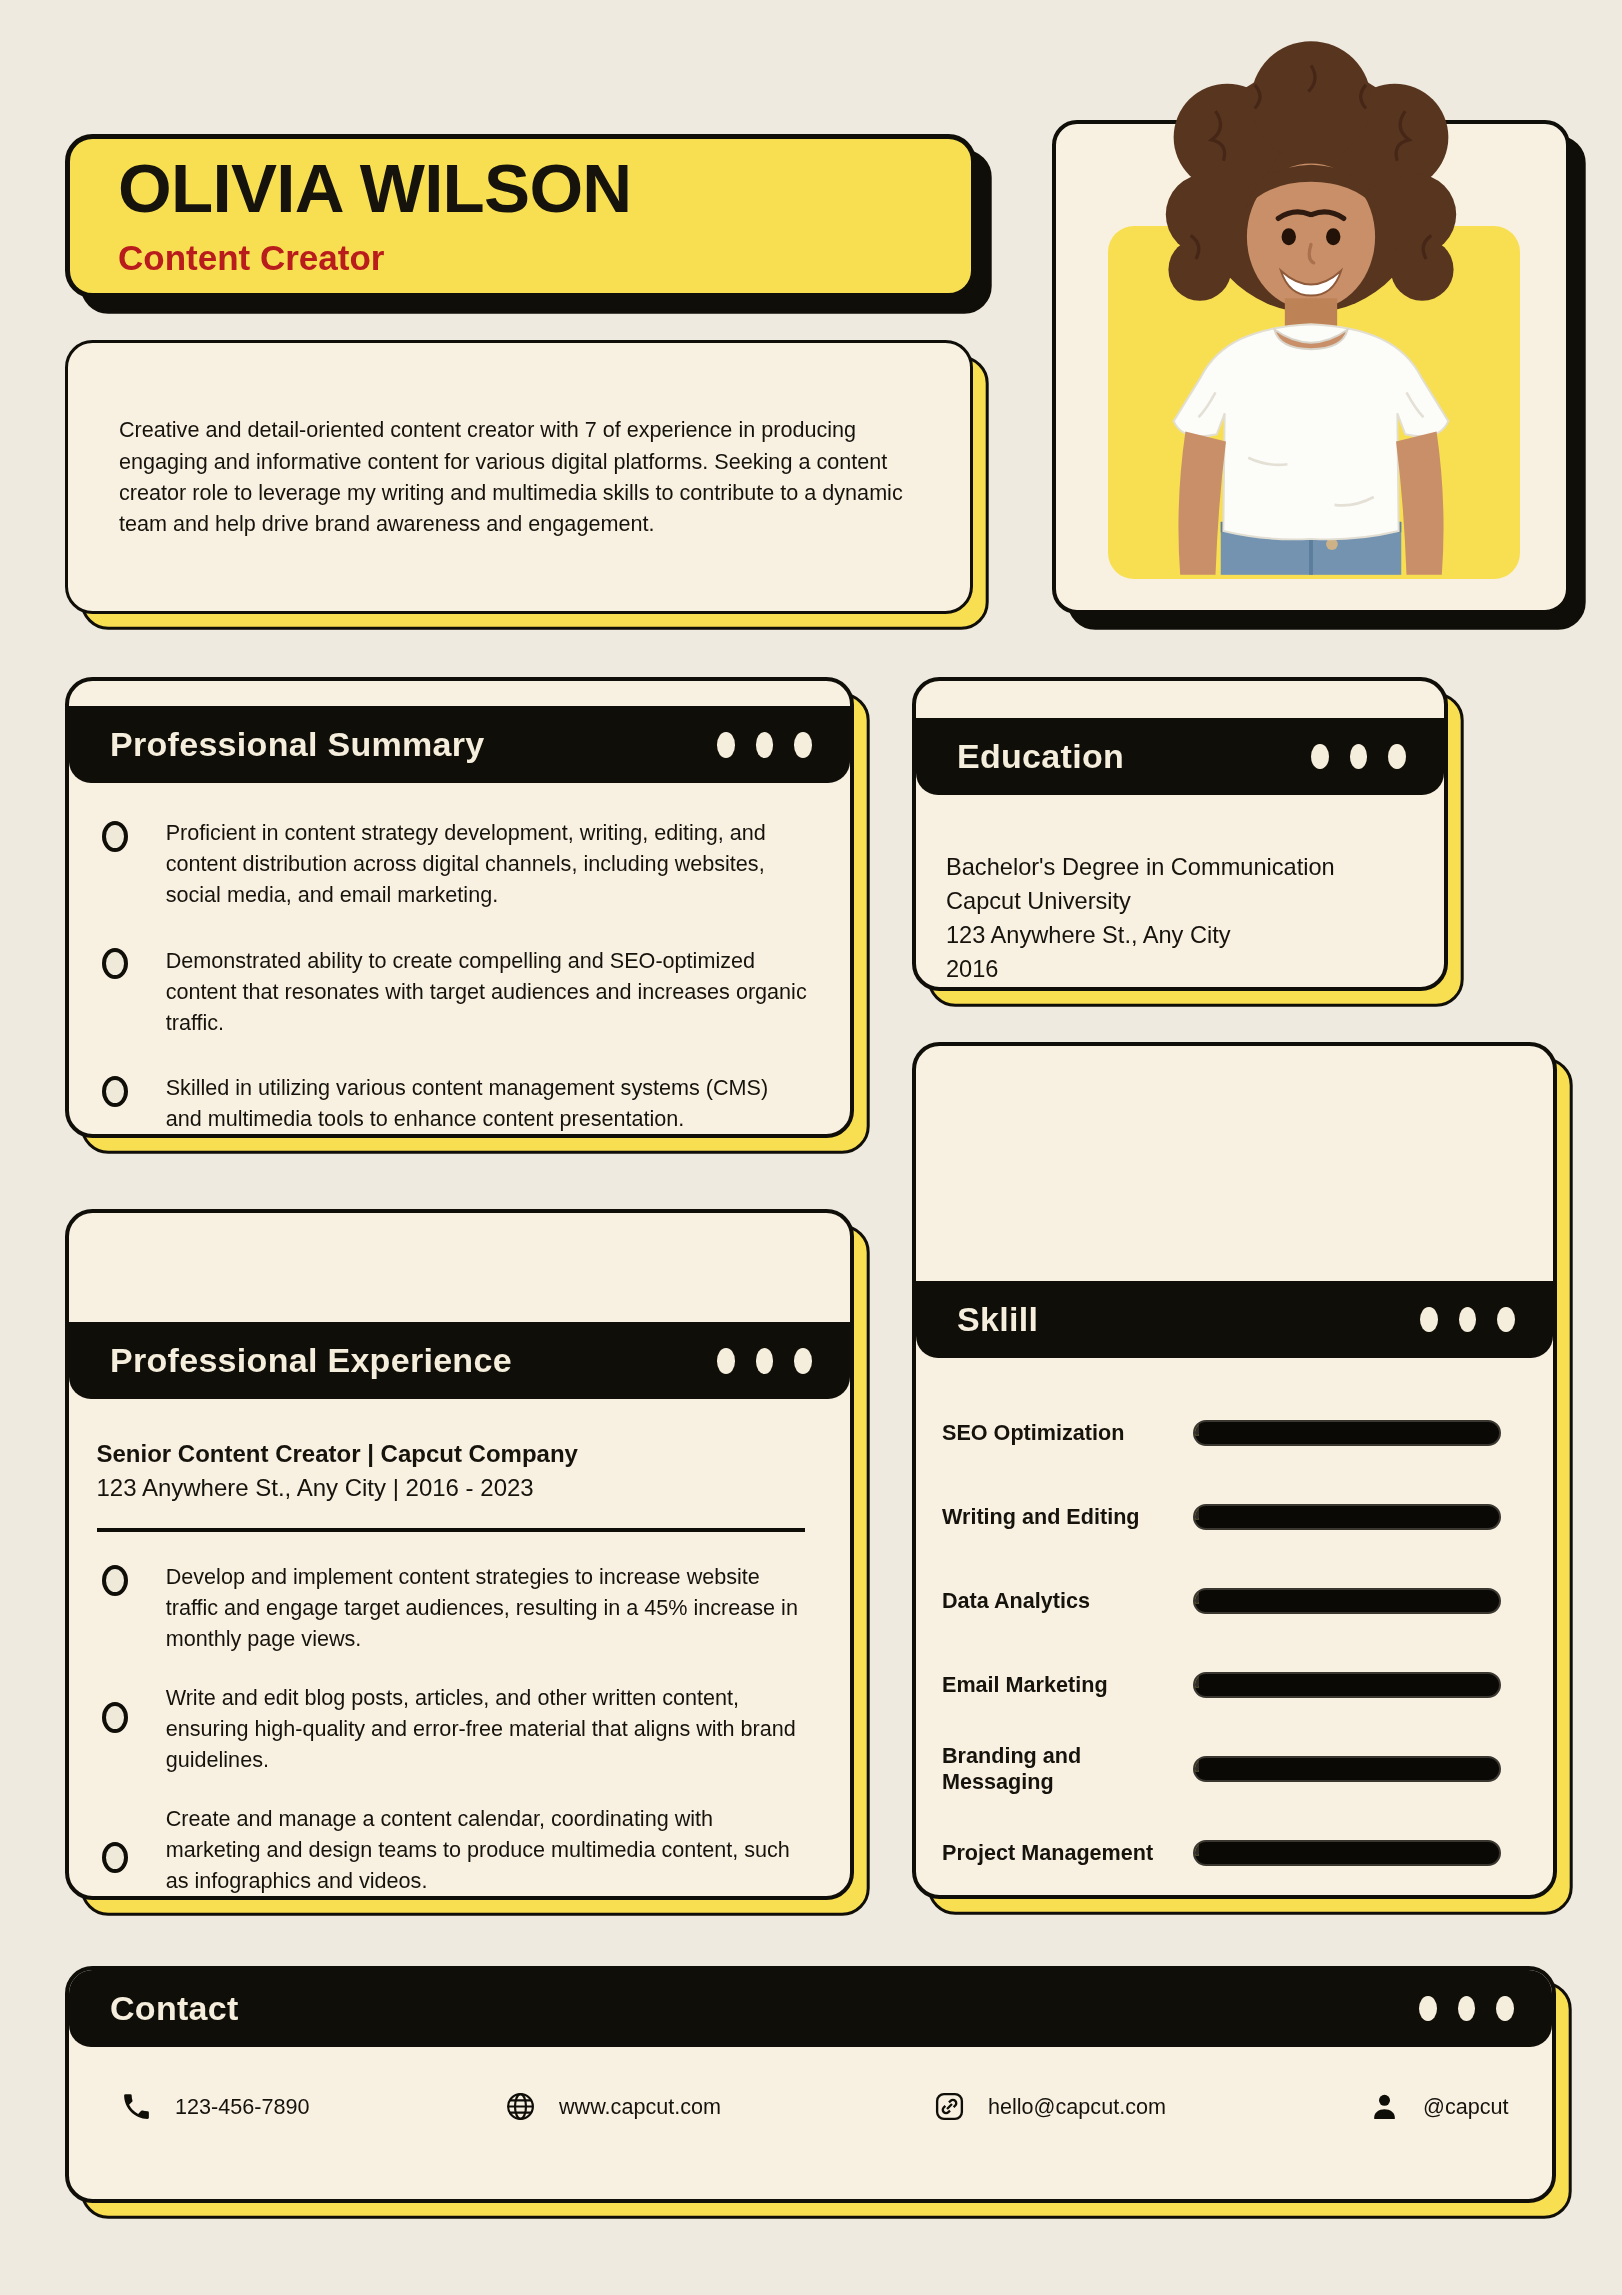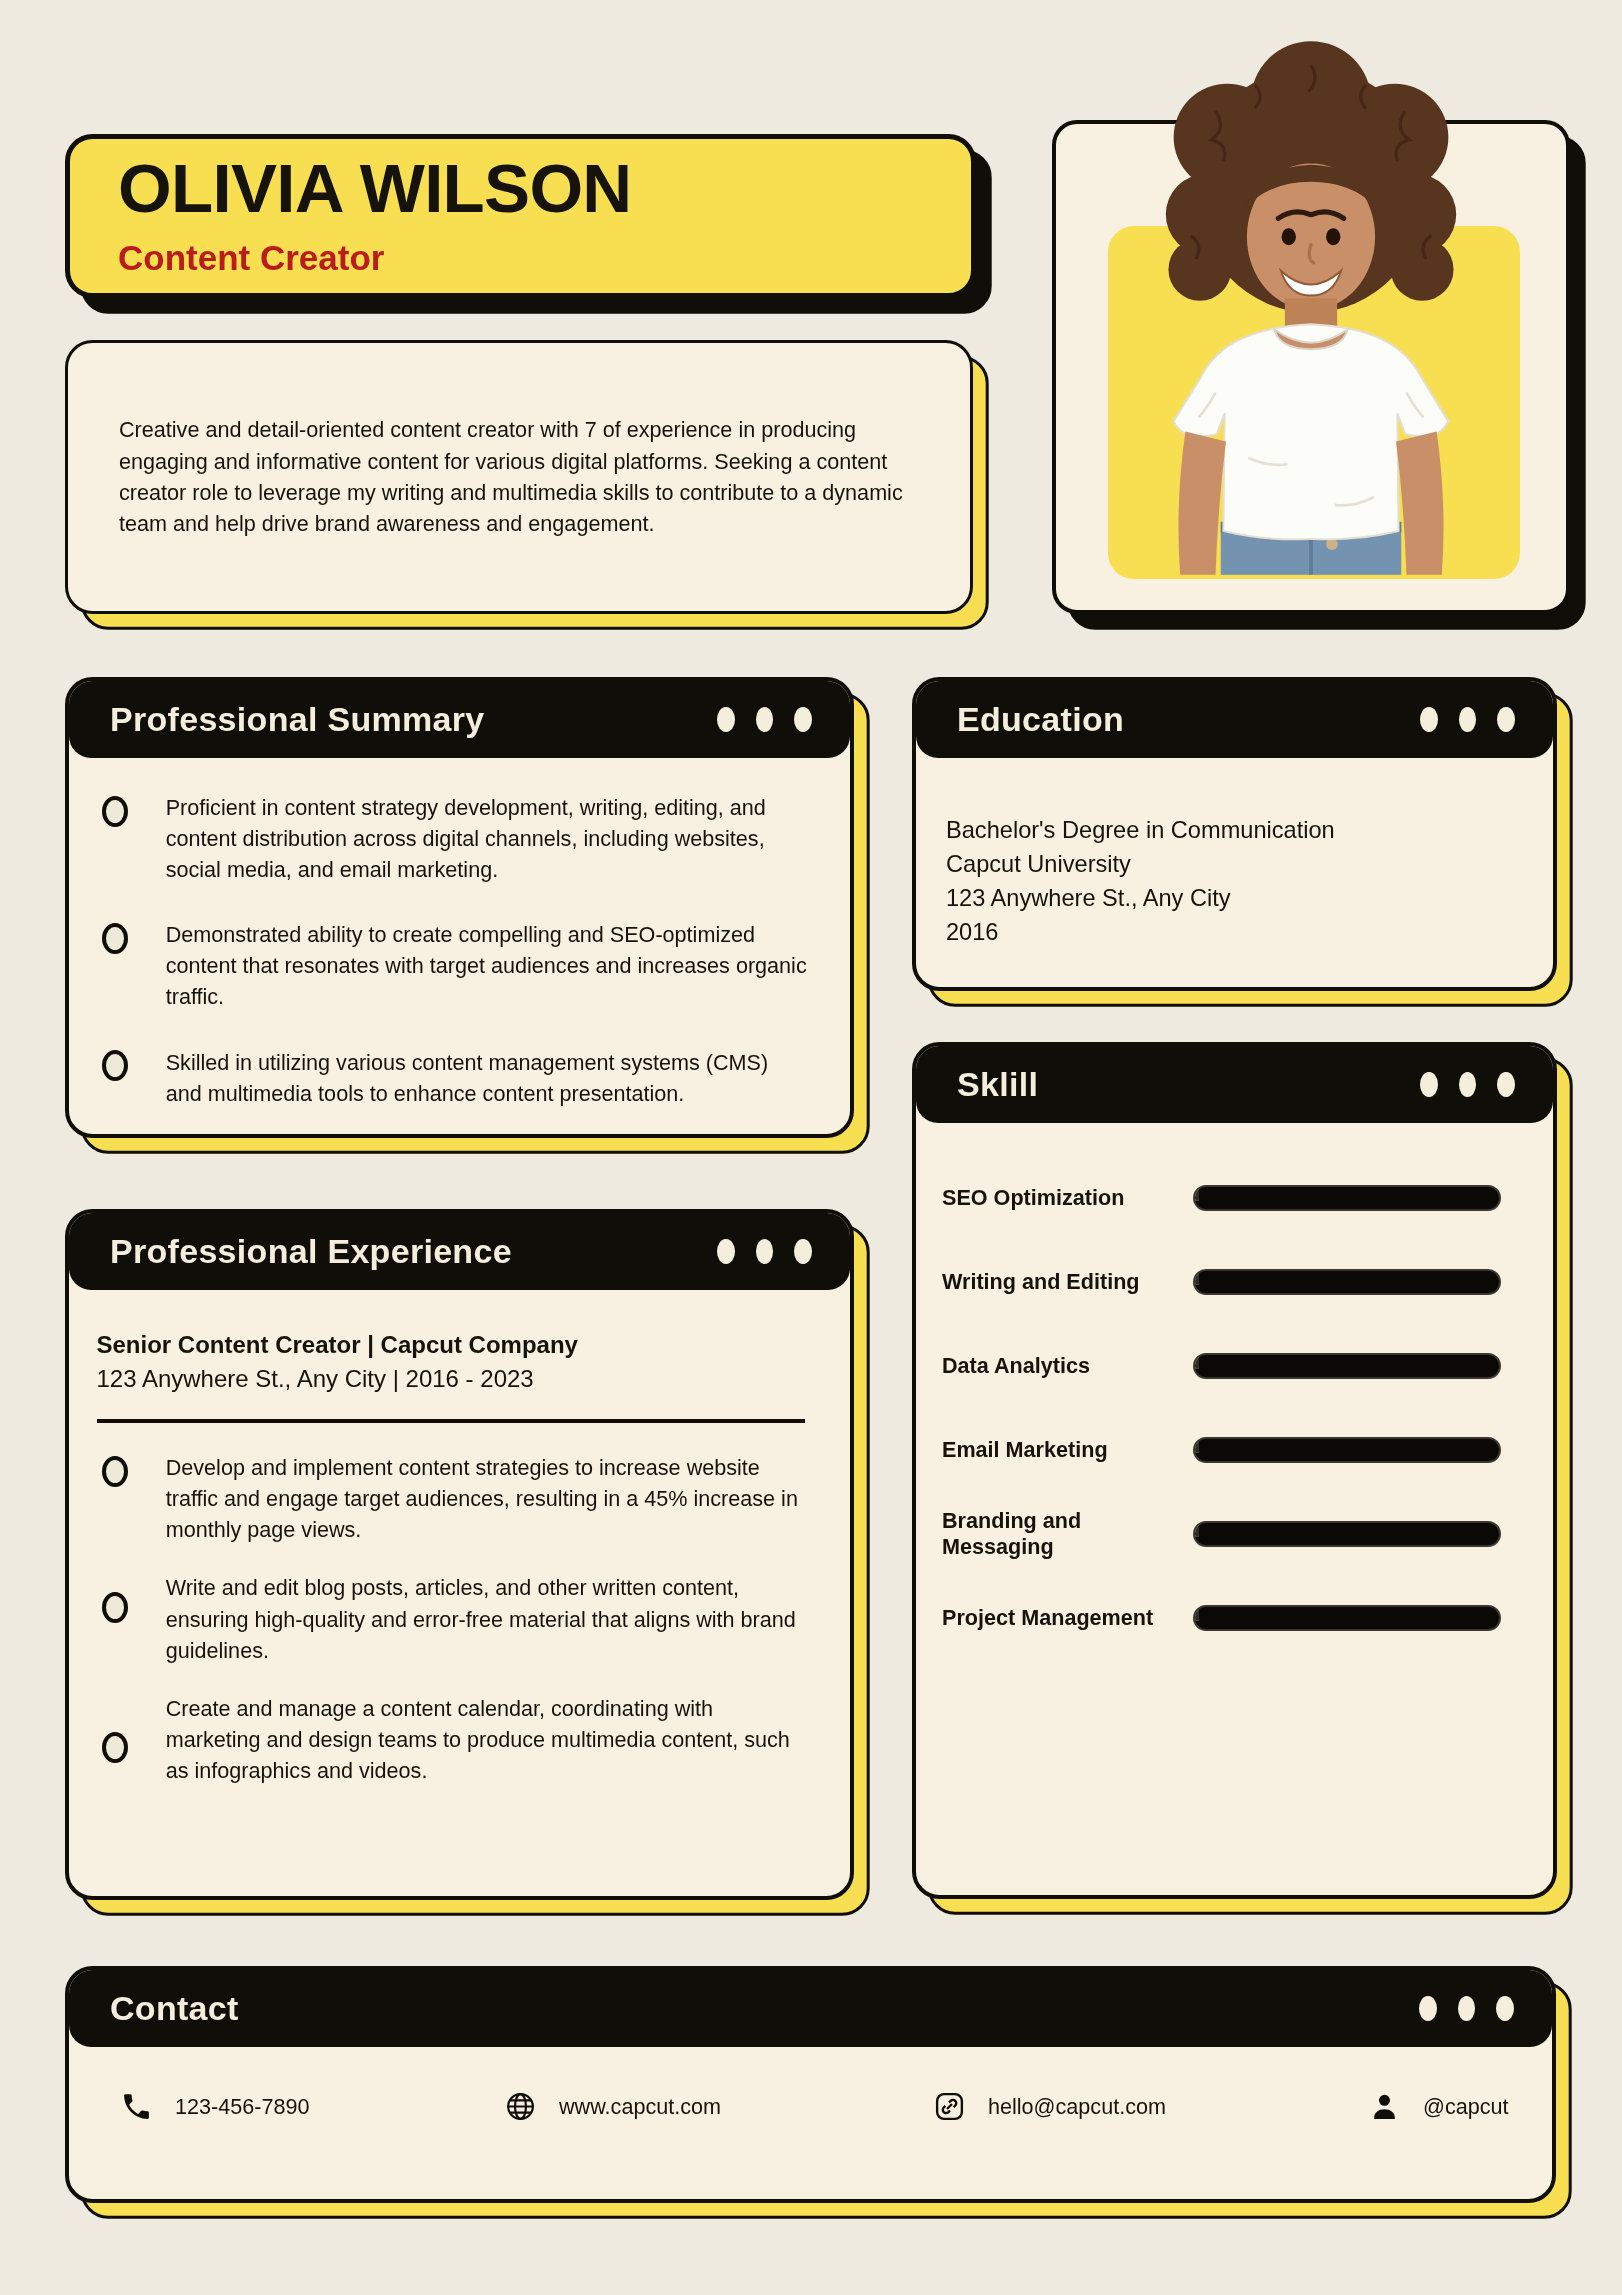--- a/index.html
+++ b/index.html
@@ -12,21 +12,21 @@
   }
   *{margin:0;padding:0;box-sizing:border-box;}
   body{background:#d8d4c8;font-family:"Liberation Sans",sans-serif;}
   .page{position:relative;width:1623px;height:2295px;background:var(--bg);overflow:hidden;}
 
   
   .card{position:absolute;padding-left:12px;}
   .card-shadow{position:absolute;inset:0;transform:translate(15.7px,15.7px);border-radius:27.5px;}
   .card-shadow.yellow{background:var(--yellow);border:3.3px solid var(--black);}
   .card-shadow.black{background:var(--black);border:3.3px solid var(--black);}
-  .card-main{position:absolute;inset:0;background:var(--cream);border:4.6px solid var(--black);border-radius:27.5px;overflow:hidden;display:flex;flex-direction:column;}
+  .card-main{position:absolute;inset:0;background:var(--cream);border:4.6px solid var(--black);border-radius:27.5px;overflow:hidden;display:flex;flex-direction:column;justify-content:flex-end;}
 
   
   .win-header{flex:none;height:77px;background:var(--black);border-radius:0 0 22px 22px;display:flex;align-items:center;justify-content:space-between;padding:0 38px 0 41px;}
   .win-title{color:var(--title-cream);font-size:34px;font-weight:700;letter-spacing:0.3px;}
   .dots{display:flex;gap:21px;}
   .dot{width:17.7px;height:25.5px;border-radius:50%;background:var(--title-cream);}
 
   
   .name-main{background:var(--yellow);border-width:5.9px;justify-content:center;padding-left:48px;}
   .name-title{font-size:69px;font-weight:700;color:#16130d;letter-spacing:-0.7px;line-height:1.02;}
@@ -177,21 +177,21 @@
           <p class="b-text">Demonstrated ability to create compelling and SEO-optimized content that resonates with target audiences and increases organic traffic.</p>
         </div>
         <div class="b-row">
           <span class="b-dot"></span>
           <p class="b-text">Skilled in utilizing various content management systems (CMS) and multimedia tools to enhance content presentation.</p>
         </div>
       </div>
     </div>
   </div>
 
-  <div class="card" style="left:912px;top:677px;width:645px;height:314px;border-radius:29px;">
+  <div class="card" style="left:912px;top:677px;width:536px;height:314px;border-radius:29px;">
     <div class="card-shadow yellow"></div>
     <div class="card-main">
       <div class="win-header">
         <span class="win-title">Education</span>
         <span class="dots">
             <span class="dot"></span>
             <span class="dot"></span>
             <span class="dot"></span>
           </span>
       </div>

